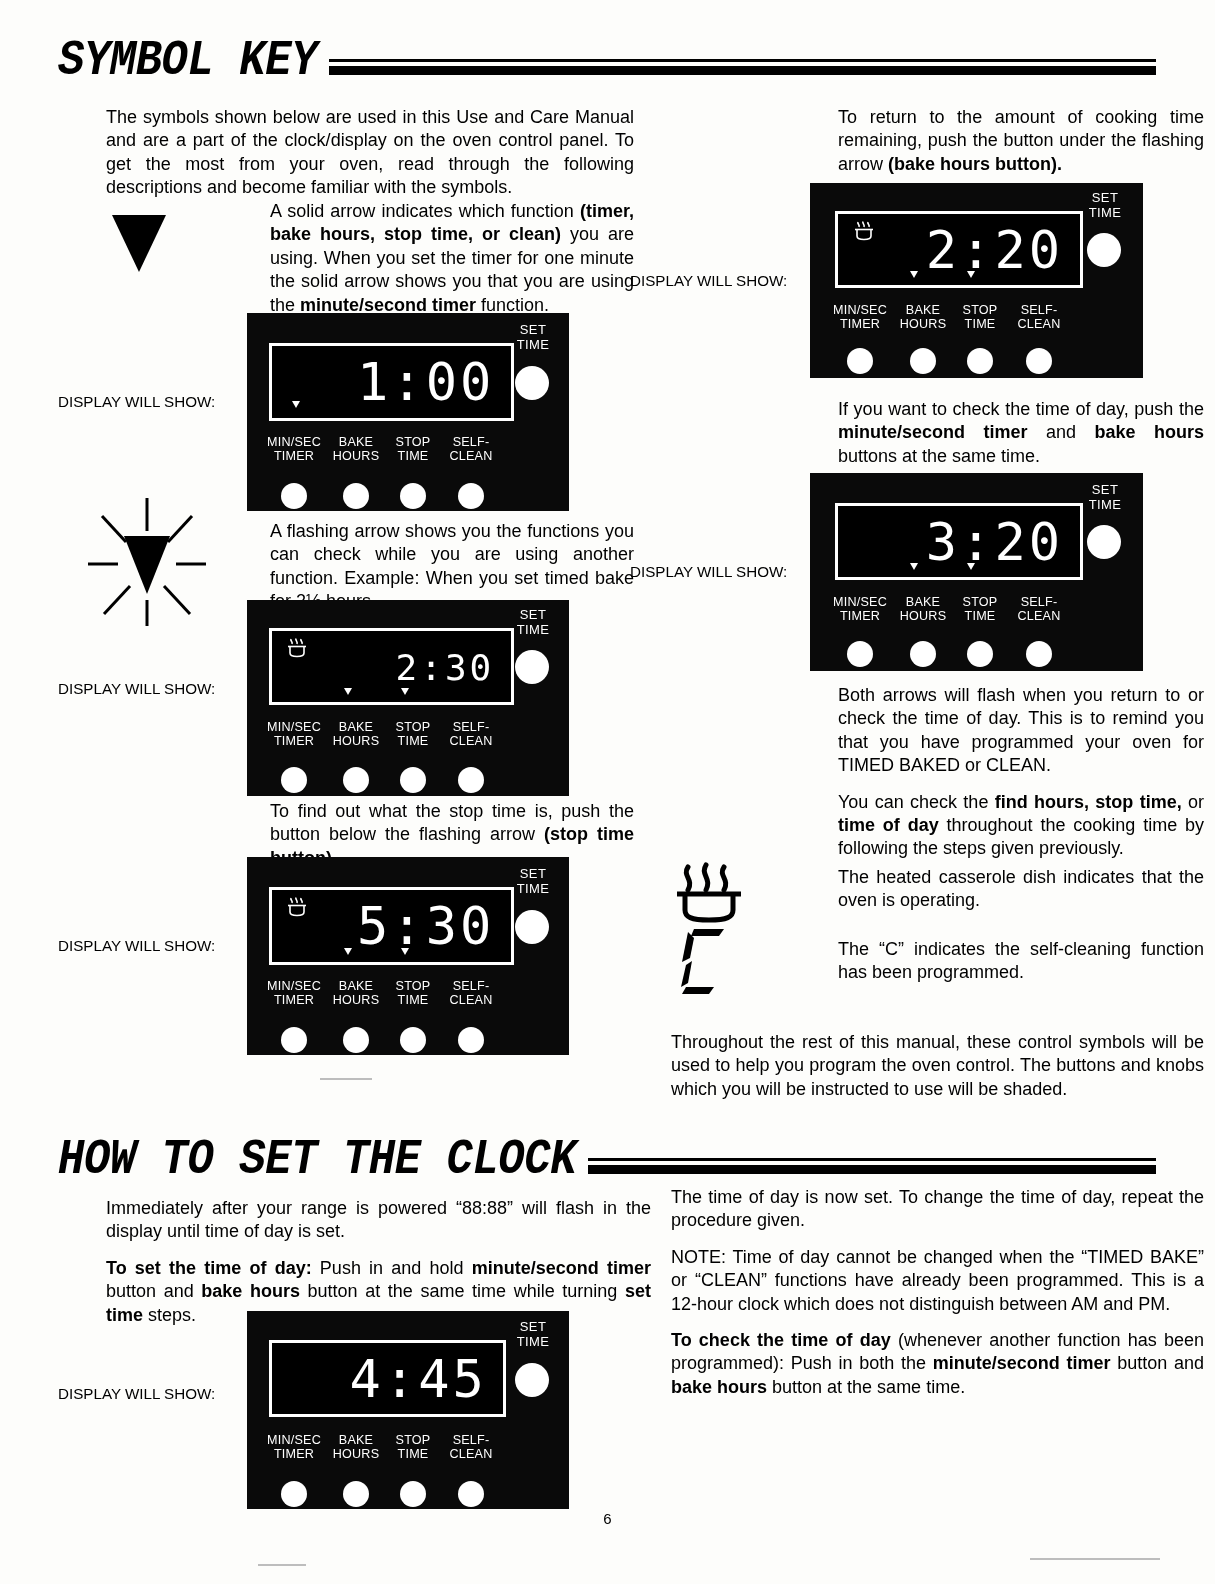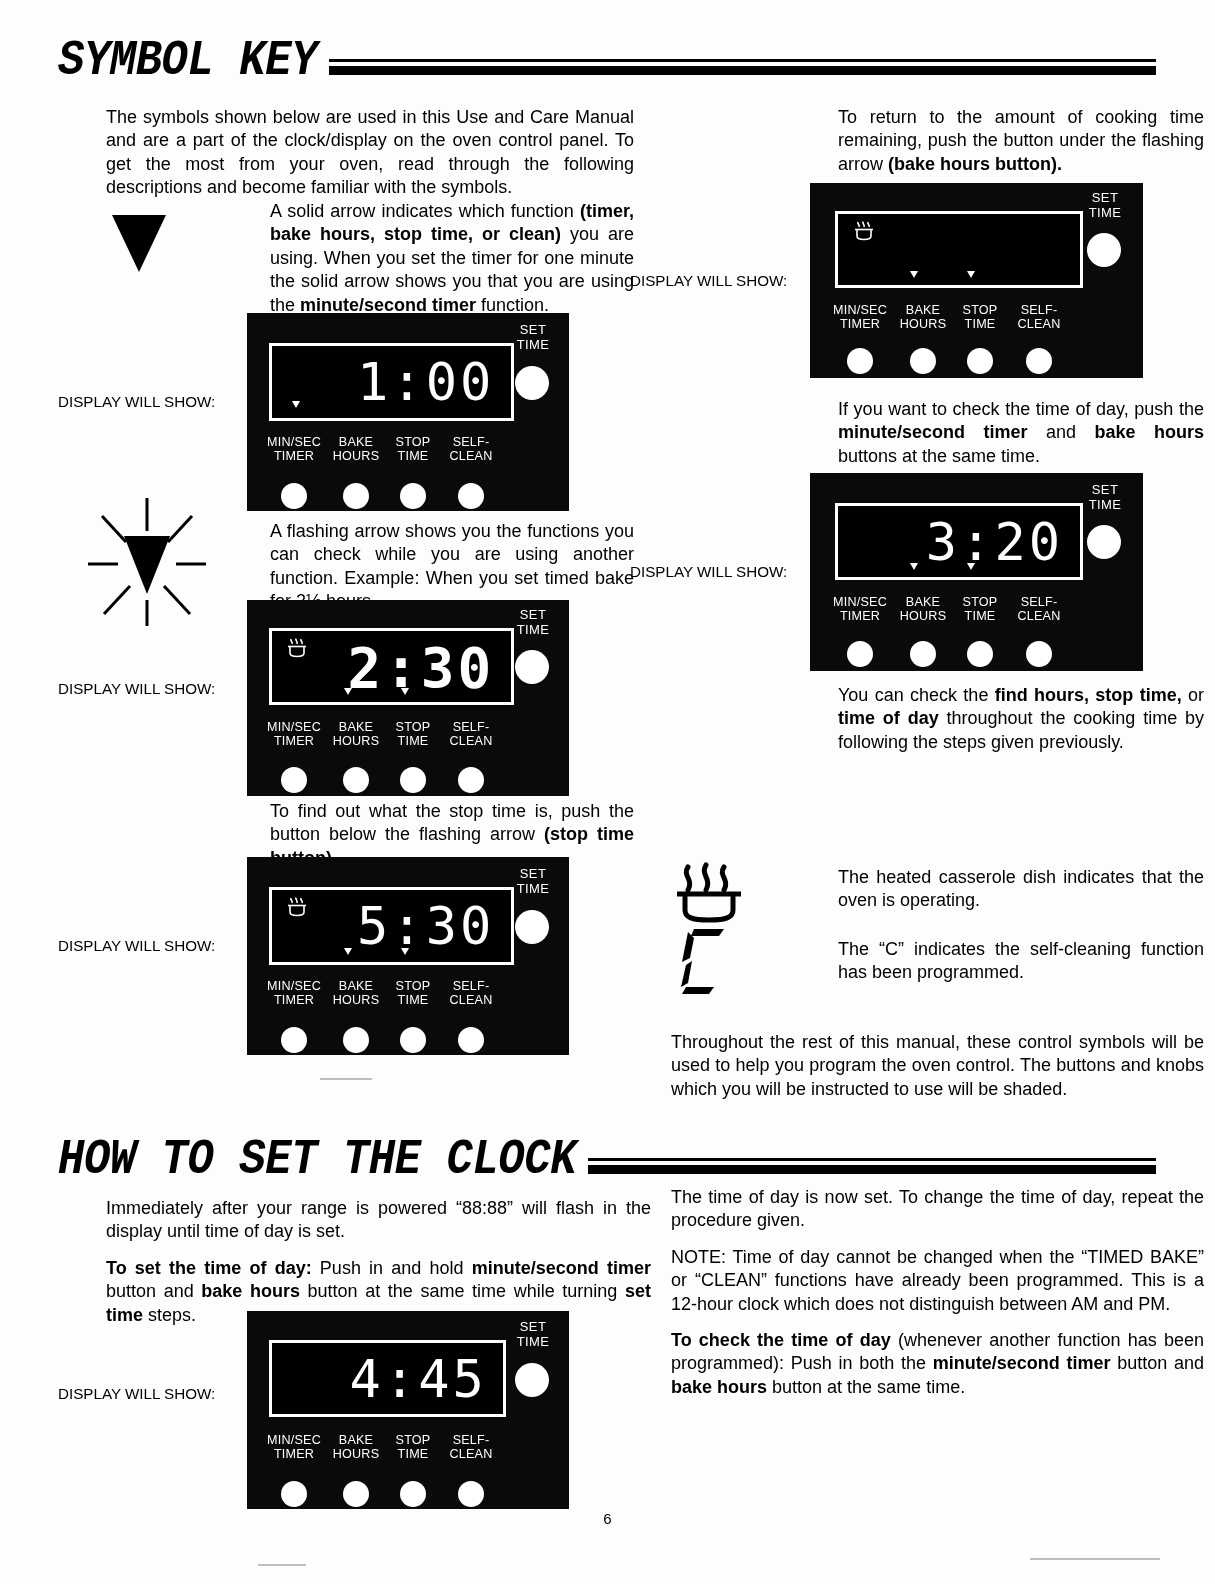--- a/index.html
+++ b/index.html
@@ -252,21 +252,21 @@
     <div class="screen" style="left:22px; top:28px; width:245px; height:77px;">
       <svg class="casserole" width="24" height="22" viewBox="0 0 24 22">
         <g stroke="#fff" stroke-width="1.6" fill="none">
           <path d="M5,2 C4,4 7,4.5 6,7"></path>
           <path d="M10,1.5 C9,3.6 12,4.2 11,7"></path>
           <path d="M15,2 C14,4 17,4.5 16,7"></path>
           <line x1="2" y1="9.5" x2="20" y2="9.5"></line>
           <path d="M4,10 L4,16 C4,18.5 6,19.5 11,19.5 C16,19.5 18,18.5 18,16 L18,10"></path>
         </g>
       </svg>
-      <div class="seg" style="font-size:56px;font-weight:bold;">2:30</div>
+      <div class="seg" style="font-size:36px;">2:30</div>
       <div class="marker" style="left:72px; bottom:7px;"></div>
       <div class="marker" style="left:129px; bottom:7px;"></div>
     </div>
     <div class="settime" style="left:255px; top:8px; width:62px; white-space:pre-line;">SET
 TIME</div>
     <div class="knob" style="left:268px; top:50px; width:34px; height:34px;"></div>
     <div class="fn-labels" style="left:14px; top:120px; width:240px;">
       <div class="fn" style="width:66px;">MIN/SEC
 TIMER</div>
       <div class="fn" style="width:58px;">BAKE
@@ -354,20 +354,21 @@
     <div class="screen" style="left:25px; top:28px; width:248px; height:77px;">
       <svg class="casserole" width="24" height="22" viewBox="0 0 24 22">
         <g stroke="#fff" stroke-width="1.6" fill="none">
           <path d="M5,2 C4,4 7,4.5 6,7"></path>
           <path d="M10,1.5 C9,3.6 12,4.2 11,7"></path>
           <path d="M15,2 C14,4 17,4.5 16,7"></path>
           <line x1="2" y1="9.5" x2="20" y2="9.5"></line>
           <path d="M4,10 L4,16 C4,18.5 6,19.5 11,19.5 C16,19.5 18,18.5 18,16 L18,10"></path>
         </g>
       </svg>
+      <div class="seg" style="font-size:52px;">2:20</div>
       <div class="marker" style="left:72px; bottom:7px;"></div>
       <div class="marker" style="left:129px; bottom:7px;"></div>
     </div>
     <div class="settime" style="left:263px; top:8px; width:64px; white-space:pre-line;">SET
 TIME</div>
     <div class="knob" style="left:277px; top:50px; width:34px; height:34px;"></div>
     <div class="fn-labels" style="left:16px; top:120px; width:244px;">
       <div class="fn" style="width:68px;">MIN/SEC
 TIMER</div>
       <div class="fn" style="width:58px;">BAKE
@@ -428,20 +429,21 @@
       <div class="btn-cell" style="width:56px;">
           <div class="btn" style="width:26px;height:26px;"></div>
         </div>
       <div class="btn-cell" style="width:62px;">
           <div class="btn" style="width:26px;height:26px;"></div>
         </div>
     </div>
   </div>
 
   <div class="col" style="left:790px; top:684px; width:366px;">
+    <p class="tx">Both arrows will flash when you return to or check the time of day. This is to remind you that you have programmed your oven for TIMED BAKED or CLEAN.</p>
     <p class="tx last"><span>You can check the </span><b>find hours, stop time,</b><span> or </span><b>time of day</b><span> throughout the cooking time by following the steps given previously.</span></p>
   </div>
 
   <div class="sym" style="left:672px; top:862px;">
     <svg width="74" height="62" viewBox="0 0 74 62">
       <g stroke="#000" stroke-width="5" fill="none" stroke-linecap="round">
         <path d="M16,5 C10,14 22,17 16,28"></path>
         <path d="M34,3 C28,13 40,16 34,28"></path>
         <path d="M52,5 C46,14 58,17 52,28"></path>
       </g>

